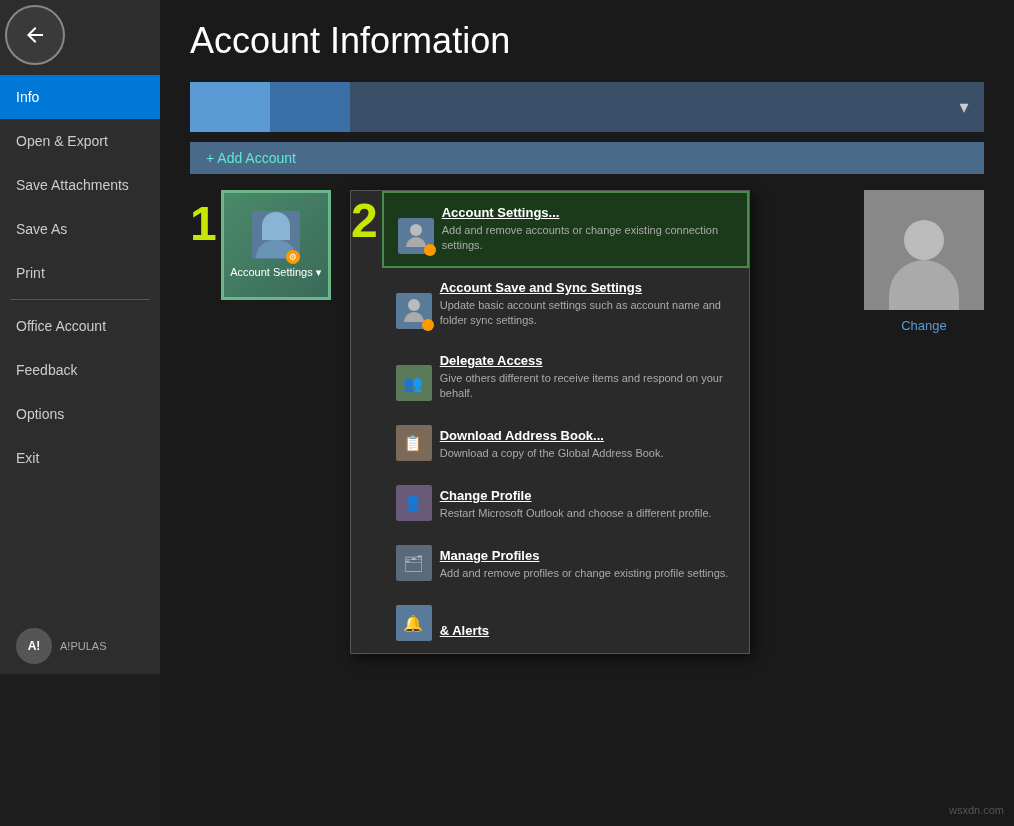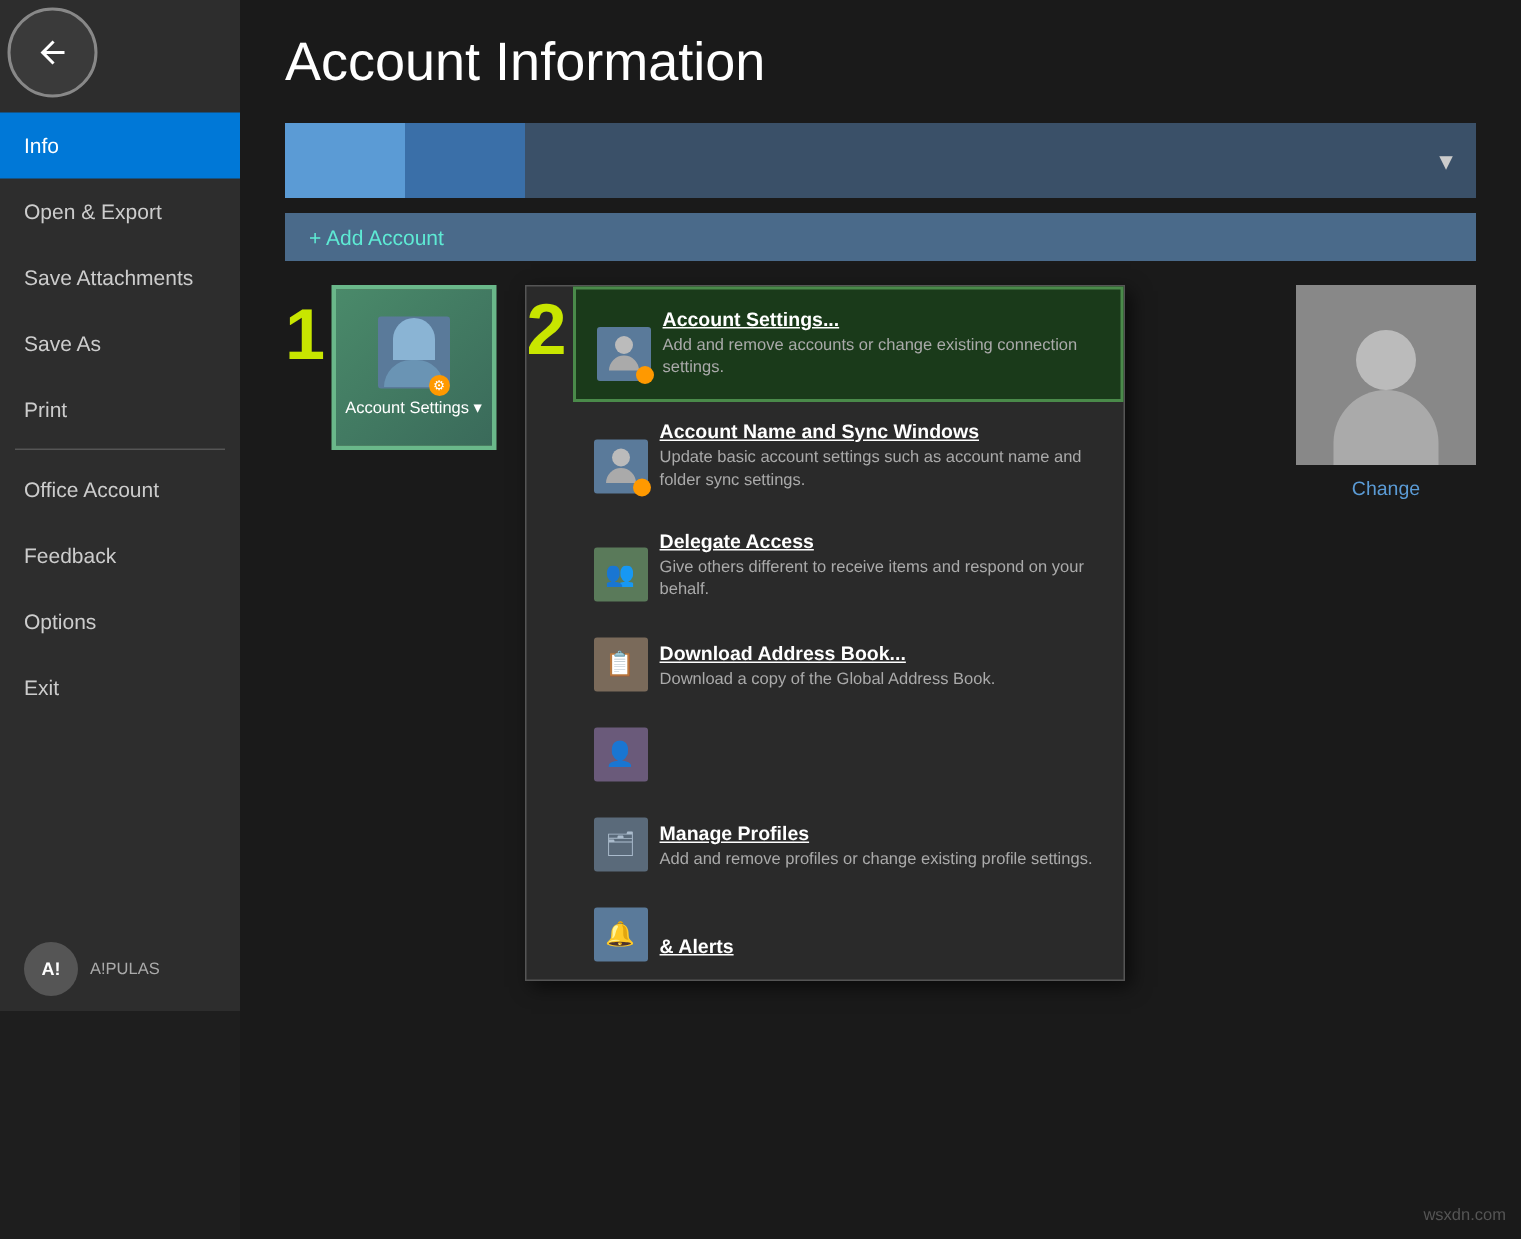--- a/index.html
+++ b/index.html
@@ -514,21 +514,21 @@
 
           <div class="dropdown-item">
             <div class="dropdown-item-icon">
               <div style="display:flex;flex-direction:column;align-items:center;">
                 <div class="person-head-sm"></div>
                 <div class="person-body-sm"></div>
               </div>
               <div style="width:12px;height:12px;background:#ff9900;border-radius:50%;position:absolute;bottom:-2px;right:-2px;"></div>
             </div>
             <div class="dropdown-item-text">
-              <div class="dropdown-item-title">Account Name and Sync Windows</div>
+              <div class="dropdown-item-title">Account Save and Sync Settings</div>
               <div class="dropdown-item-desc">Update basic account settings such as account name and folder sync settings.</div>
             </div>
           </div>
 
           <div class="dropdown-item">
             <div class="dropdown-item-icon delegate-icon">
               <span style="font-size:16px;color:#aaddaa;">👥</span>
             </div>
             <div class="dropdown-item-text">
               <div class="dropdown-item-title">Delegate Access</div>
@@ -542,20 +542,24 @@
             </div>
             <div class="dropdown-item-text">
               <div class="dropdown-item-title">Download Address Book...</div>
               <div class="dropdown-item-desc">Download a copy of the Global Address Book.</div>
             </div>
           </div>
 
           <div class="dropdown-item">
             <div class="dropdown-item-icon profile-icon">
               <span style="font-size:16px;color:#ccaadd;">👤</span>
+            </div>
+            <div class="dropdown-item-text">
+              <div class="dropdown-item-title">Change Profile</div>
+              <div class="dropdown-item-desc">Restart Microsoft Outlook and choose a different profile.</div>
             </div>
           </div>
 
           <div class="dropdown-item">
             <div class="dropdown-item-icon manage-icon">
               <span style="font-size:16px;color:#aabbcc;">🗂</span>
             </div>
             <div class="dropdown-item-text">
               <div class="dropdown-item-title">Manage Profiles</div>
               <div class="dropdown-item-desc">Add and remove profiles or change existing profile settings.</div>

